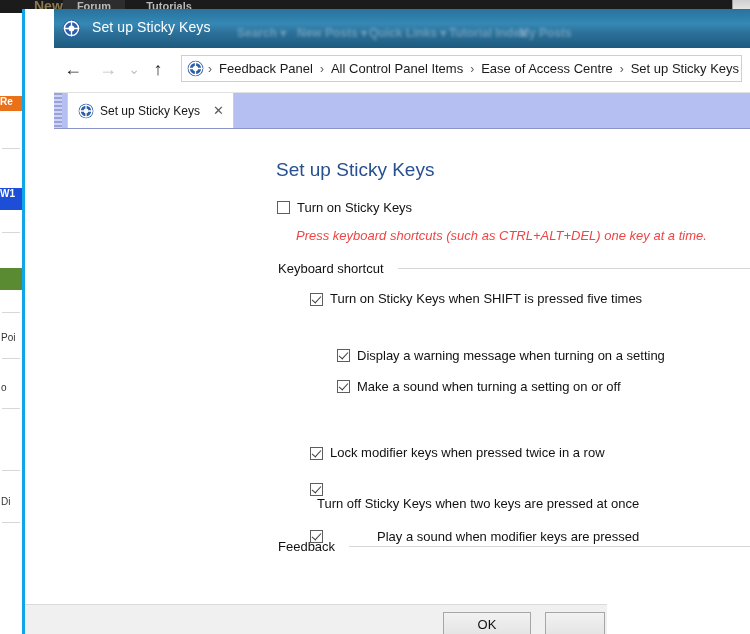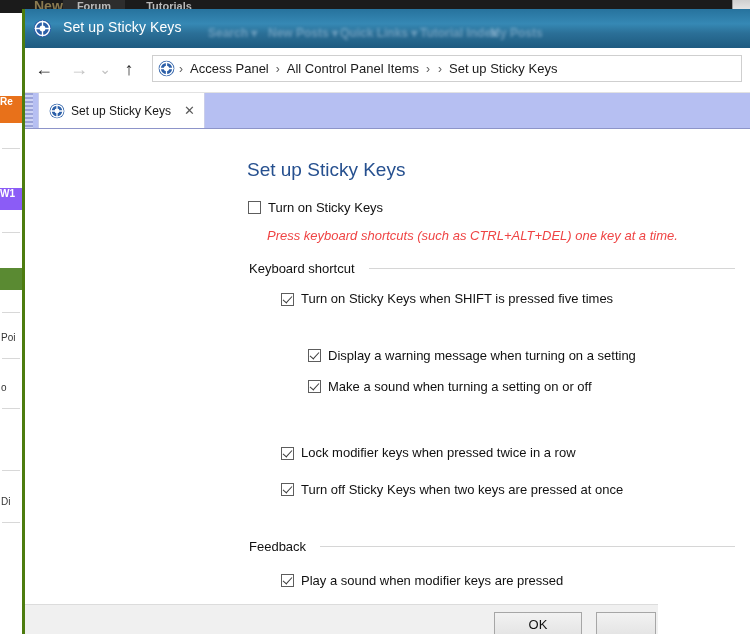--- a/index.html
+++ b/index.html
@@ -95,22 +95,23 @@
   }
 
   
   #window {
     position: absolute;
     left: 22px; top: 9px;
     width: 728px;
     height: 625px;
     box-sizing: border-box;
     background: #ffffff;
-    border-left: 3px solid #4d7c0f;
-    overflow: hidden;
+    border-left: 3px solid #0ea5e9;
+    overflow: hidden;
+    padding-left: 29px;
   }
 
   
   .titlebar {
     position: relative;
     height: 39px;
     background:
       linear-gradient(to bottom,
         rgba(22,104,150,0.93) 0%,
         rgba(26,120,170,0.88) 38%,
@@ -296,21 +297,21 @@
   .group-rule {
     flex: 1 1 auto;
     height: 1px;
     background: #d6d6d6;
   }
 
   
   .footer {
     position: absolute;
     left: 0; bottom: 0;
-    width: 633px;
+    width: 582px;
     height: 29px;
     background: #f0f0f0;
     border-top: 1px solid #dcdcdc;
   }
   .ok-btn {
     position: absolute;
     right: 76px; top: 7px;
     width: 88px; height: 26px;
     box-sizing: border-box;
     background: linear-gradient(to bottom,#f2f2f2,#e3e3e3);
@@ -333,22 +334,22 @@
 <body>
 
 <div id="desktop">
   <div class="bg-topbar"></div>
   <div class="bg-menu-item" style="left:18px;">New?</div>
   <div class="bg-menu-tab" style="left:63px;width:62px;">Forum</div>
   <div class="bg-menu-tab" style="left:133px;width:72px;background:#1b1b1b;">Tutorials</div>
   <div class="bg-scroll"></div>
 
   <div class="bg-left-col">
-    <div class="bg-chip" style="top:83px;height:27px;background:#e8711a;">Re</div>
-    <div class="bg-chip" style="top:175px;height:22px;background:#8b5cf6;">W1</div>
+    <div class="bg-chip" style="top:83px;height:15px;background:#e8711a;">Re</div>
+    <div class="bg-chip" style="top:175px;height:22px;background:#1d4ed8;">W1</div>
     <div class="bg-chip" style="top:255px;height:22px;background:#5a8a32;"></div>
     <div class="bg-rule" style="top:135px;"></div>
     <div class="bg-rule" style="top:219px;"></div>
     <div class="bg-rule" style="top:299px;"></div>
     <div class="bg-txt" style="top:319px;">Poi</div>
     <div class="bg-rule" style="top:345px;"></div>
     <div class="bg-txt" style="top:369px;">o</div>
     <div class="bg-rule" style="top:395px;"></div>
     <div class="bg-rule" style="top:457px;"></div>
     <div class="bg-txt" style="top:483px;">Di</div>
@@ -385,24 +386,25 @@
     <div class="addressbar">
       <span class="addr-icon">
         <svg viewBox="0 0 20 20" width="17" height="17">
           <circle cx="10" cy="10" r="9.2" fill="#2b5fa8"></circle>
           <circle cx="10" cy="10" r="7.4" fill="none" stroke="#ffffff" stroke-width="1.6"></circle>
           <circle cx="10" cy="10" r="3.1" fill="#ffffff"></circle>
           <path d="M10 2.4 L10 6.9 M10 13.1 L10 17.6 M2.4 10 L6.9 10 M13.1 10 L17.6 10" stroke="#ffffff" stroke-width="1.5" stroke-linecap="round"></path>
         </svg>
       </span>
       <span class="crumb-sep">›</span>
-      <span class="crumb">Access Panel</span>
+      <span class="crumb">Feedback Panel</span>
       <span class="crumb-sep">›</span>
       <span class="crumb">All Control Panel Items</span>
       <span class="crumb-sep">›</span>
+      <span class="crumb">Ease of Access Centre</span>
       <span class="crumb-sep">›</span>
       <span class="crumb">Set up Sticky Keys</span>
     </div>
   </div>
 
   <div class="tabstrip">
     <div class="tab">
       <span class="tab-icon">
         <svg viewBox="0 0 20 20" width="16" height="16">
           <circle cx="10" cy="10" r="9.2" fill="#2b5fa8"></circle>
@@ -447,31 +449,31 @@
       <span class="cb checked"></span>
       <span class="cb-label">Make a sound when turning a setting on or off</span>
     </div>
 
 
     <div class="row" style="left:256px; top:316px;align-items:flex-end;">
       <span class="cb checked"></span>
       <span class="cb-label">Lock modifier keys when pressed twice in a row</span>
     </div>
 
-    <div class="row" style="left:256px; top:353px;">
+    <div class="row" style="left:256px; top:353px;flex-direction:column;">
       <span class="cb checked"></span>
       <span class="cb-label">Turn off Sticky Keys when two keys are pressed at once</span>
     </div>
 
     <div class="group" style="left:224px; top:410px;text-align:right;">
       <span class="group-label">Feedback</span>
       <span class="group-rule"></span>
     </div>
 
-    <div class="row" style="left:256px; top:444px;">
+    <div class="row" style="left:256px; top:400px;gap:47px;">
       <span class="cb checked"></span>
       <span class="cb-label">Play a sound when modifier keys are pressed</span>
     </div>
 
   </div>
 
   <div class="footer">
     <div class="ok-btn">OK</div>
     <div class="btn-stub"></div>
   </div>

